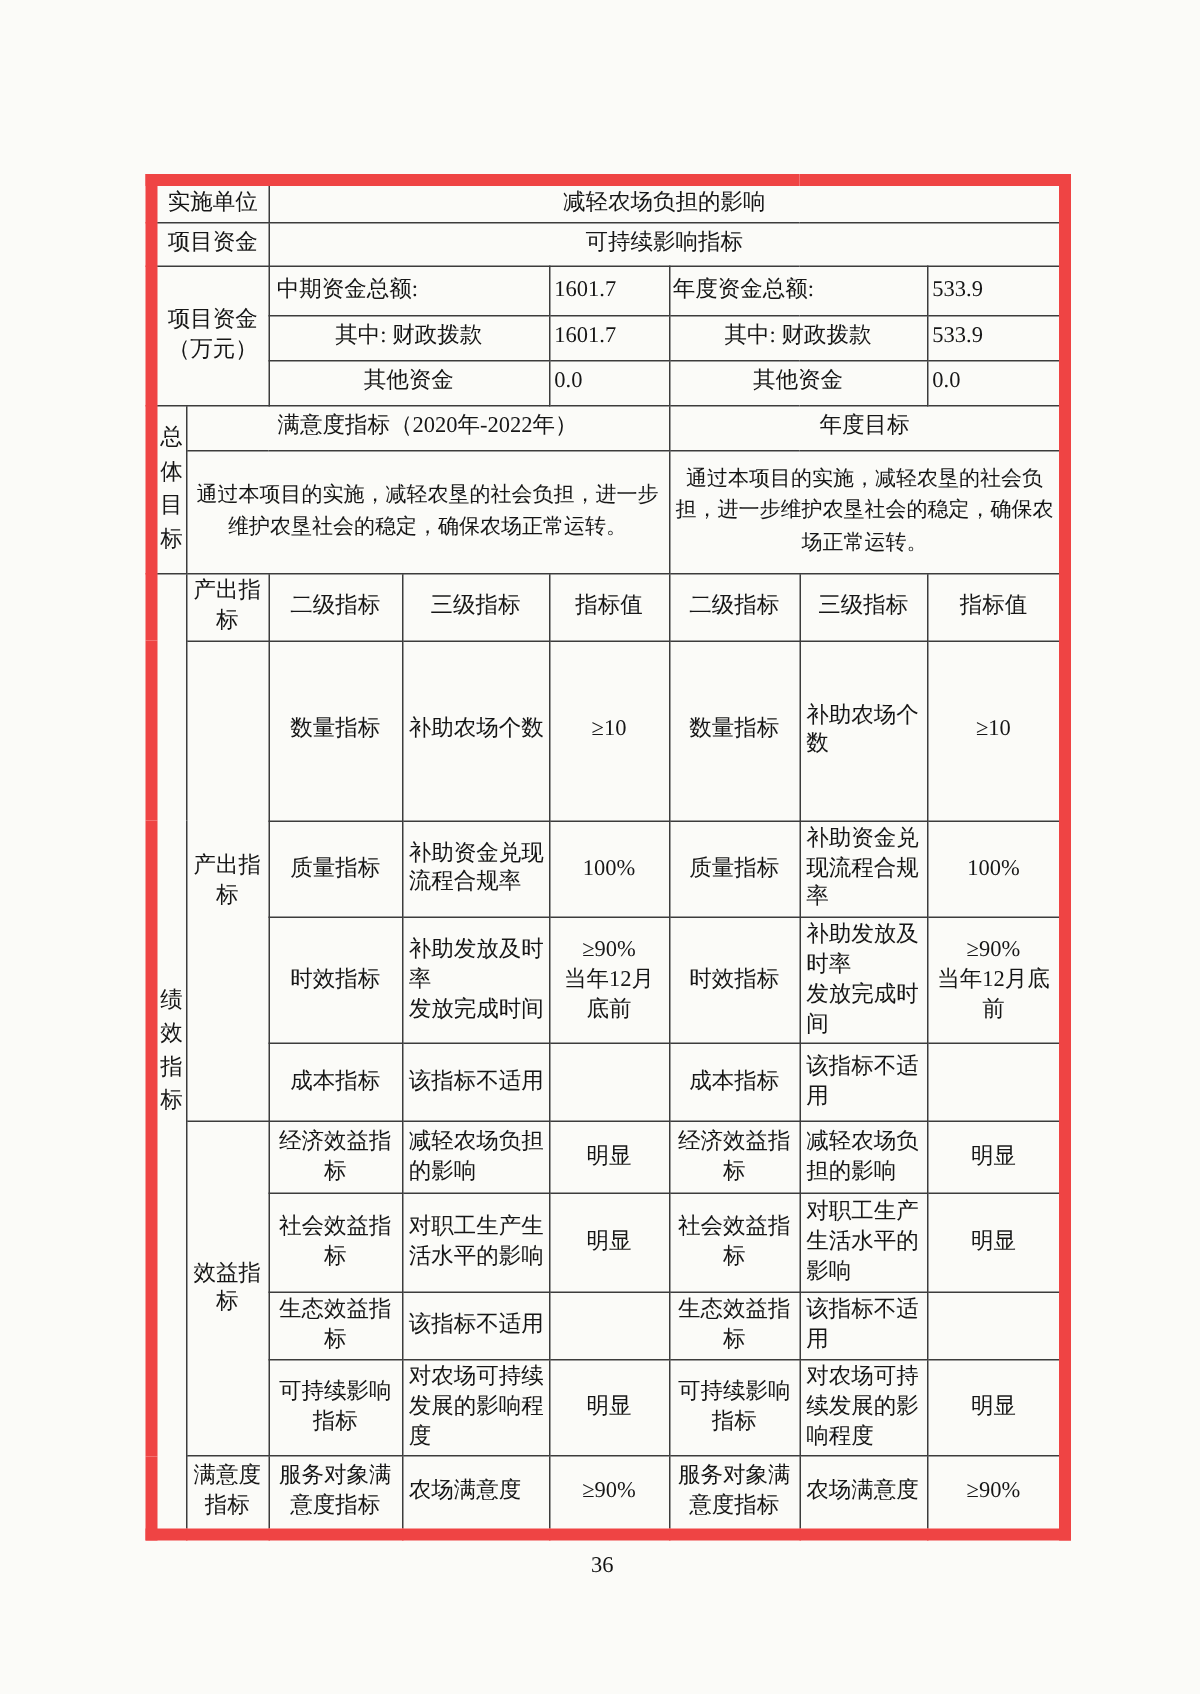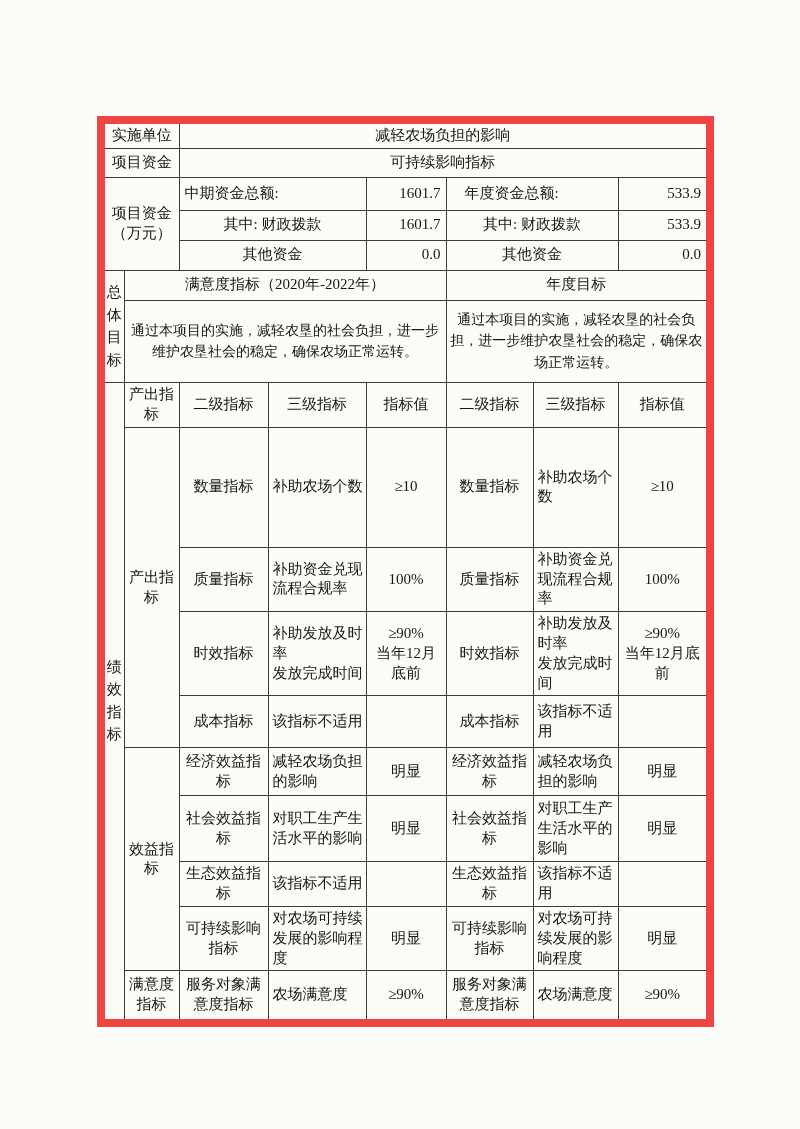--- a/index.html
+++ b/index.html
@@ -22,22 +22,22 @@
     font-size:15px;
     line-height:1.32;
     text-align:center;
     vertical-align:middle;
     white-space:pre-line;
     word-break:break-all;
     overflow:hidden;
   }
   td.vlabel{padding:1px 0;line-height:1.5;letter-spacing:0;}
   td.lt{text-align:left;padding-left:5px;margin-left:20px;}
-  td.lt2{text-align:left;padding-left:18px;}
-  td.rt{text-align:right;padding-right:5px;}
+  td.lt2{text-align:left;padding-left:2px;}
+  td.rt{text-align:left;padding-right:5px;}
   td.goaltext{font-size:14px;padding:3px 1px;line-height:1.55;}
   td.l3{text-align:left;padding-left:4px;}
   
   tr.h-info1{height:28px;} tr.h-info2{height:29px;}
   tr.h-fund1{height:33px;} tr.h-fund2{height:30px;margin-top:12px;} tr.h-fund3{height:30px;}
   tr.h-ghead{height:30px;} tr.h-gtext{height:82px;}
   tr.h-ihead{height:45px;}
   tr.h-r1{height:120px;} tr.h-r2{height:60px;} tr.h-r3{height:78px;}
   tr.h-r4{height:52px;}  tr.h-r5{height:48px;} tr.h-r6{height:66px;}
   tr.h-r7{height:44px;}  tr.h-r8{height:58px;margin-left:25px;} tr.h-r9{height:52px;padding-left:44px;}
@@ -192,13 +192,14 @@
       <td>服务对象满意度指标</td>
       <td class="l3">农场满意度</td>
       <td>≥90%</td>
       <td>服务对象满意度指标</td>
       <td class="l3">农场满意度</td>
       <td>≥90%</td>
     </tr>
   </tbody>
     </table>
 
+  <div class="page-num">36</div>
 </div>
 
 </body></html>

